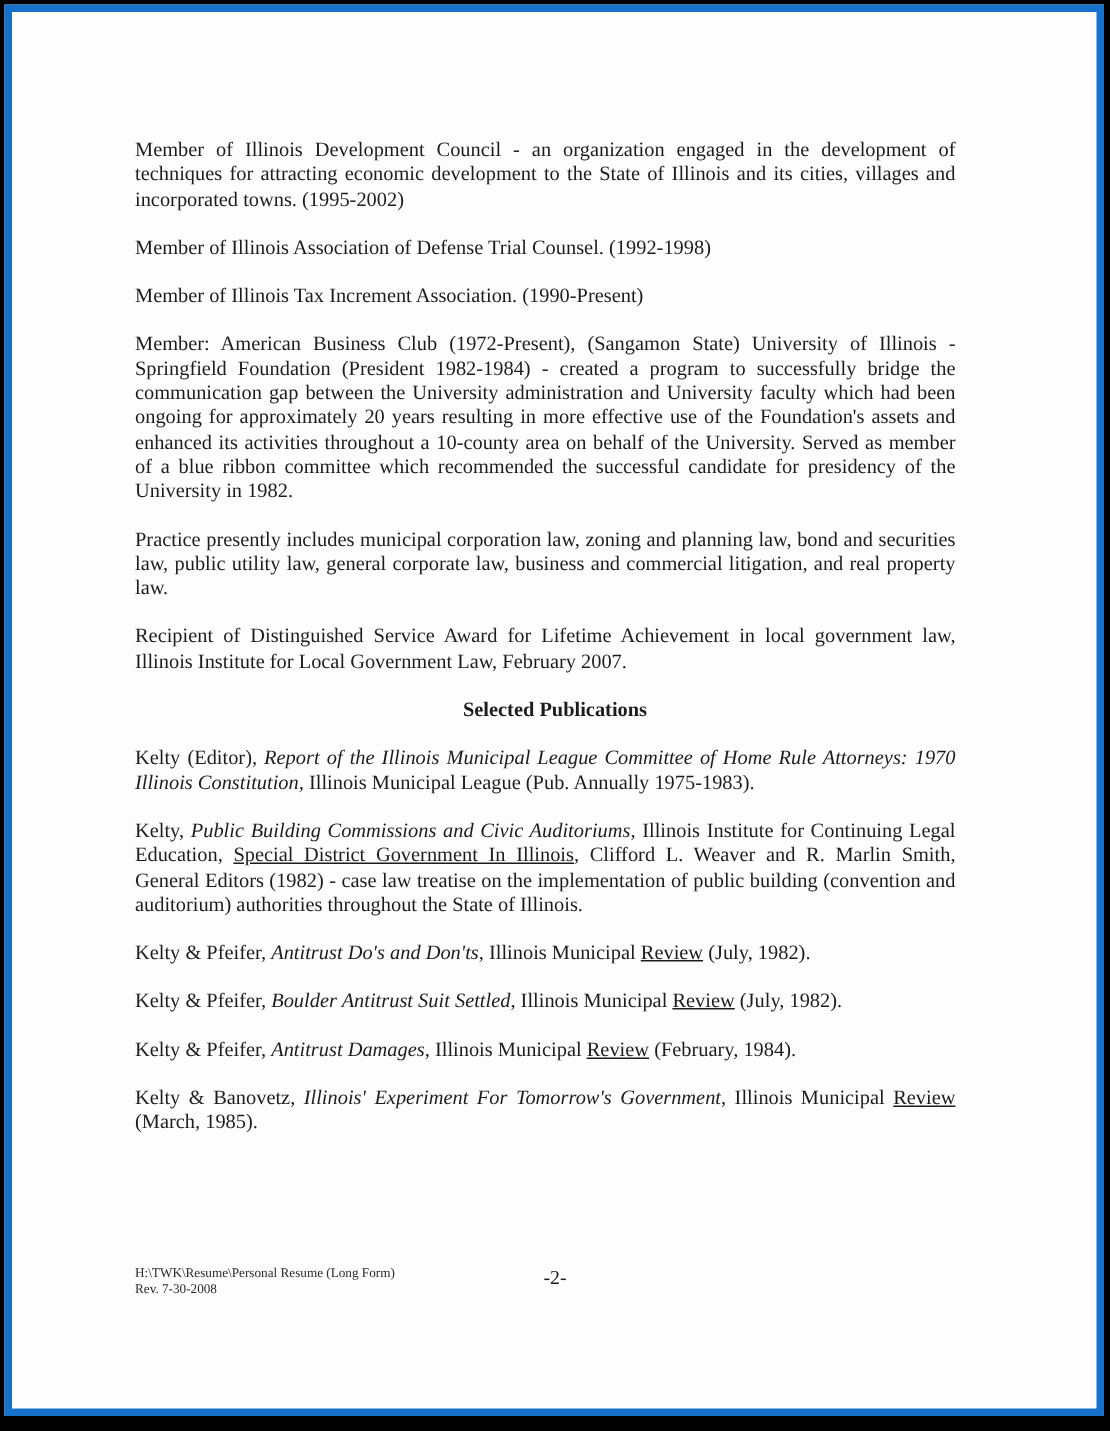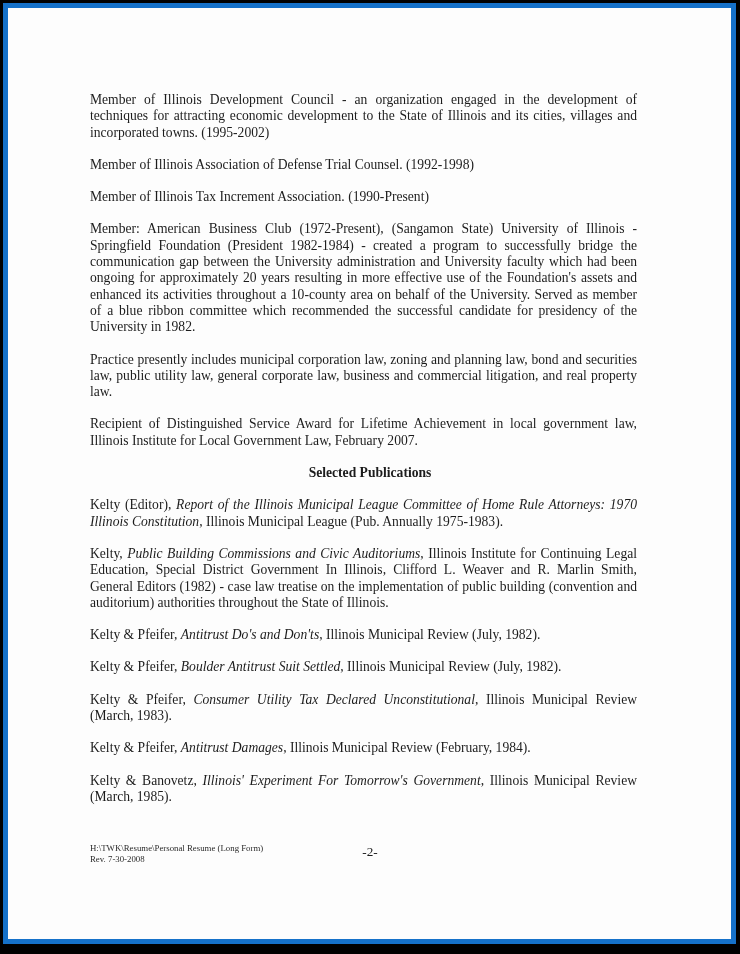--- a/index.html
+++ b/index.html
@@ -34,21 +34,21 @@
     text-align: justify;
   }
   .heading {
     margin: 0 0 16px 0;
     text-align: center;
     font-weight: 700;
     font-style: italic;
   }
   .run.normal { font-style: normal; }
   .run.italic { font-style: italic; }
-  .run.underline { }
+  .run.underline { text-decoration: underline; }
   .footer {
     position: absolute;
     left: 82px;
     bottom: 72px;
     width: 560px;
     height: 24px;
   }
   .file-info {
     position: absolute;
     left: 0;
@@ -78,21 +78,20 @@
       <p class="para"><span class="run normal">Member of Illinois Association of Defense Trial Counsel. (1992-1998)</span></p>
       <p class="para"><span class="run normal">Member of Illinois Tax Increment Association. (1990-Present)</span></p>
       <p class="para"><span class="run normal">Member:  American Business Club (1972-Present), (Sangamon State) University of Illinois - Springfield Foundation (President 1982-1984) - created a program to successfully bridge the communication gap between the University administration and University faculty which had been ongoing for approximately 20 years resulting in more effective use of the Foundation's assets and enhanced its activities throughout a 10-county area on behalf of the University.  Served as member of a blue ribbon committee which recommended the successful candidate for presidency of the University in 1982.</span></p>
       <p class="para"><span class="run normal">Practice presently includes municipal corporation law, zoning and planning law, bond and securities law, public utility law, general corporate law, business and commercial litigation, and real property law.</span></p>
       <p class="para"><span class="run normal">Recipient of Distinguished Service Award for Lifetime Achievement in local government law, Illinois Institute for Local Government Law, February 2007.</span></p>
       <div class="heading"><span class="run normal">Selected Publications</span></div>
       <p class="para"><span class="run normal">Kelty (Editor), </span><span class="run italic">Report of the Illinois Municipal League Committee of Home Rule Attorneys: 1970 Illinois Constitution</span><span class="run normal">, Illinois Municipal League (Pub. Annually 1975-1983).</span></p>
       <p class="para"><span class="run normal">Kelty, </span><span class="run italic">Public Building Commissions and Civic Auditoriums</span><span class="run normal">, Illinois Institute for Continuing Legal Education, </span><span class="run underline">Special District Government In Illinois</span><span class="run normal">, Clifford L. Weaver and R. Marlin Smith, General Editors (1982) - case law treatise on the implementation of public building (convention and auditorium) authorities throughout the State of Illinois.</span></p>
       <p class="para"><span class="run normal">Kelty &amp; Pfeifer, </span><span class="run italic">Antitrust Do's and Don'ts</span><span class="run normal">, Illinois Municipal </span><span class="run underline">Review</span><span class="run normal"> (July, 1982).</span></p>
       <p class="para"><span class="run normal">Kelty &amp; Pfeifer, </span><span class="run italic">Boulder Antitrust Suit Settled</span><span class="run normal">, Illinois Municipal </span><span class="run underline">Review</span><span class="run normal"> (July, 1982).</span></p>
-      <p class="para"><span class="run normal">Kelty &amp; Pfeifer, </span><span class="run italic">Consumer Utility Tax Declared Unconstitutional</span><span class="run normal">, Illinois Municipal </span><span class="run underline">Review</span><span class="run normal"> (March, 1983).</span></p>
       <p class="para"><span class="run normal">Kelty &amp; Pfeifer, </span><span class="run italic">Antitrust Damages</span><span class="run normal">, Illinois Municipal </span><span class="run underline">Review</span><span class="run normal"> (February, 1984).</span></p>
       <p class="para"><span class="run normal">Kelty &amp; Banovetz, </span><span class="run italic">Illinois' Experiment For Tomorrow's Government</span><span class="run normal">, Illinois Municipal </span><span class="run underline">Review</span><span class="run normal"> (March, 1985).</span></p>
     </div>
   <div class="footer">
     <div class="file-info">
       <div>H:\TWK\Resume\Personal Resume (Long Form)</div>
       <div>Rev. 7-30-2008</div>
     </div>
     <div class="page-number">-2-</div>
   </div>

